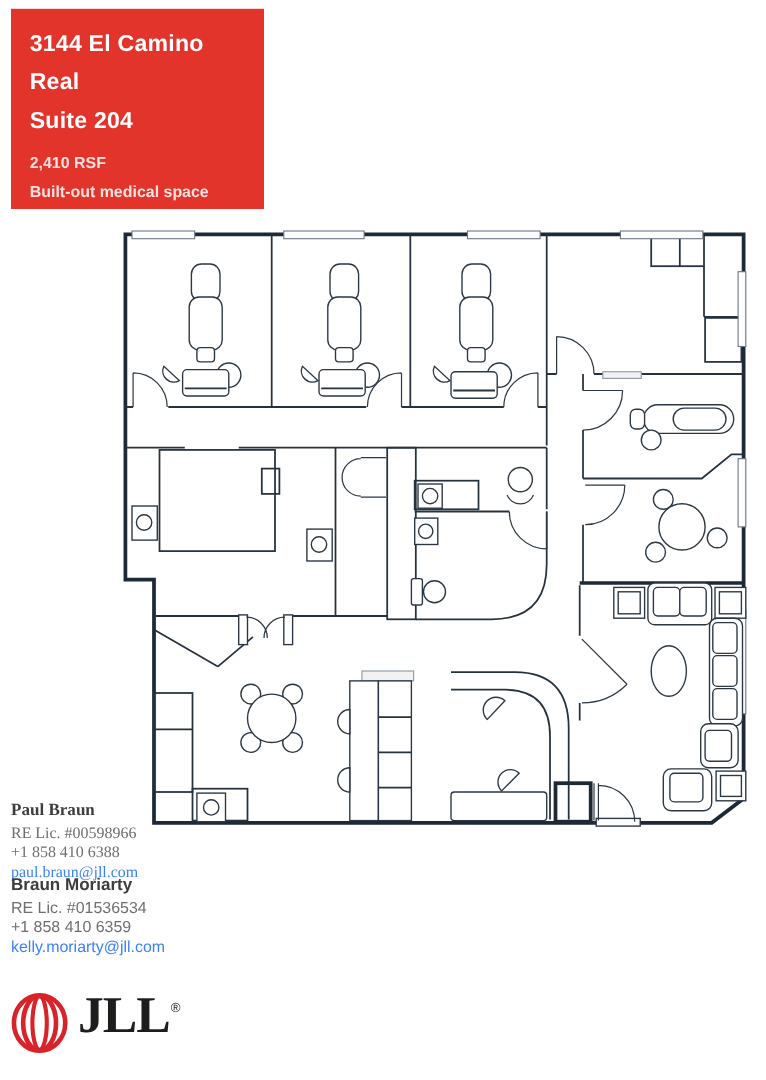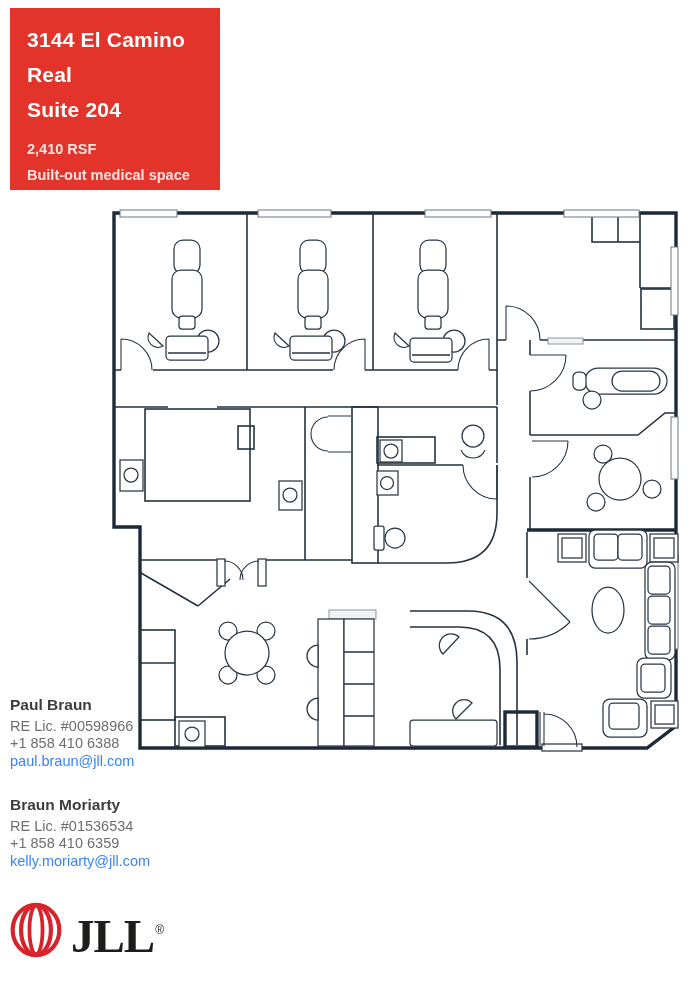--- a/index.html
+++ b/index.html
@@ -1,36 +1,36 @@
 <!DOCTYPE html>
 <html><head>
 <meta charset="utf-8">
 <style>
   html,body{margin:0;padding:0;background:#ffffff;}
   body{width:696px;height:982px;position:relative;font-family:"Liberation Sans",sans-serif;overflow:hidden;}
 
-  .header-box{position:absolute;left:10px;top:8px;width:210px;height:182px;background:#e2342b;color:#fff;box-sizing:border-box;padding:14px 14px 0 17px;}
+  .header-box{position:absolute;left:10px;top:8px;width:230px;height:182px;background:#e2342b;color:#fff;box-sizing:border-box;padding:14px 14px 0 17px;}
   .header-title{font-size:21px;font-weight:700;line-height:35px;letter-spacing:.2px;}
   .header-sub{margin-top:9px;font-size:14.5px;line-height:26px;font-weight:700;color:rgba(255,239,237,.93);}
 
   .plan-svg{position:absolute;left:0;top:0;}
   .wthick{fill:none;stroke:#1d2936;stroke-width:3.4;stroke-linejoin:miter;}
   .wthin{fill:none;stroke:#26323f;stroke-width:1.6;}
   .door{fill:none;stroke:#2b3744;stroke-width:1.1;}
   .f{fill:#ffffff;stroke:#2b3744;stroke-width:1.25;}
   .win{fill:#ffffff;stroke:#6a7682;stroke-width:1;}
   .lining{fill:#f2f2f2;stroke:#8b97a3;stroke-width:1;}
 
   .contact{position:absolute;left:10px;width:170px;font-size:14.5px;line-height:17.5px;color:#6e6e6e;}
   .contact .cname{font-size:15.5px;font-weight:700;color:#3d3d3d;margin-bottom:4px;}
   .contact .email{color:#3b82f6;}
-  .contact-1{top:696px;}
+  .contact-1{top:728px;font-family:Liberation Serif, serif;}
   .contact-2{top:796px;}
 
-  .logo{position:absolute;left:8px;top:900px;display:flex;align-items:flex-end;}
+  .logo{position:absolute;left:8px;top:900px;display:flex;align-items:flex-start;}
   .logo-text{font-family:"Liberation Serif",serif;font-weight:700;font-size:47px;color:#1d1d1b;letter-spacing:-1px;margin-left:7px;line-height:1;}
   .logo-reg{font-family:"Liberation Sans",sans-serif;font-size:12px;font-weight:400;color:#1d1d1b;vertical-align:18px;margin-left:1px;}
 </style>
 </head>
 <body>
 
 <div class="header-box">
   <div class="header-title">
     <div>3144 El Camino Real</div>
     <div>Suite 204</div>

